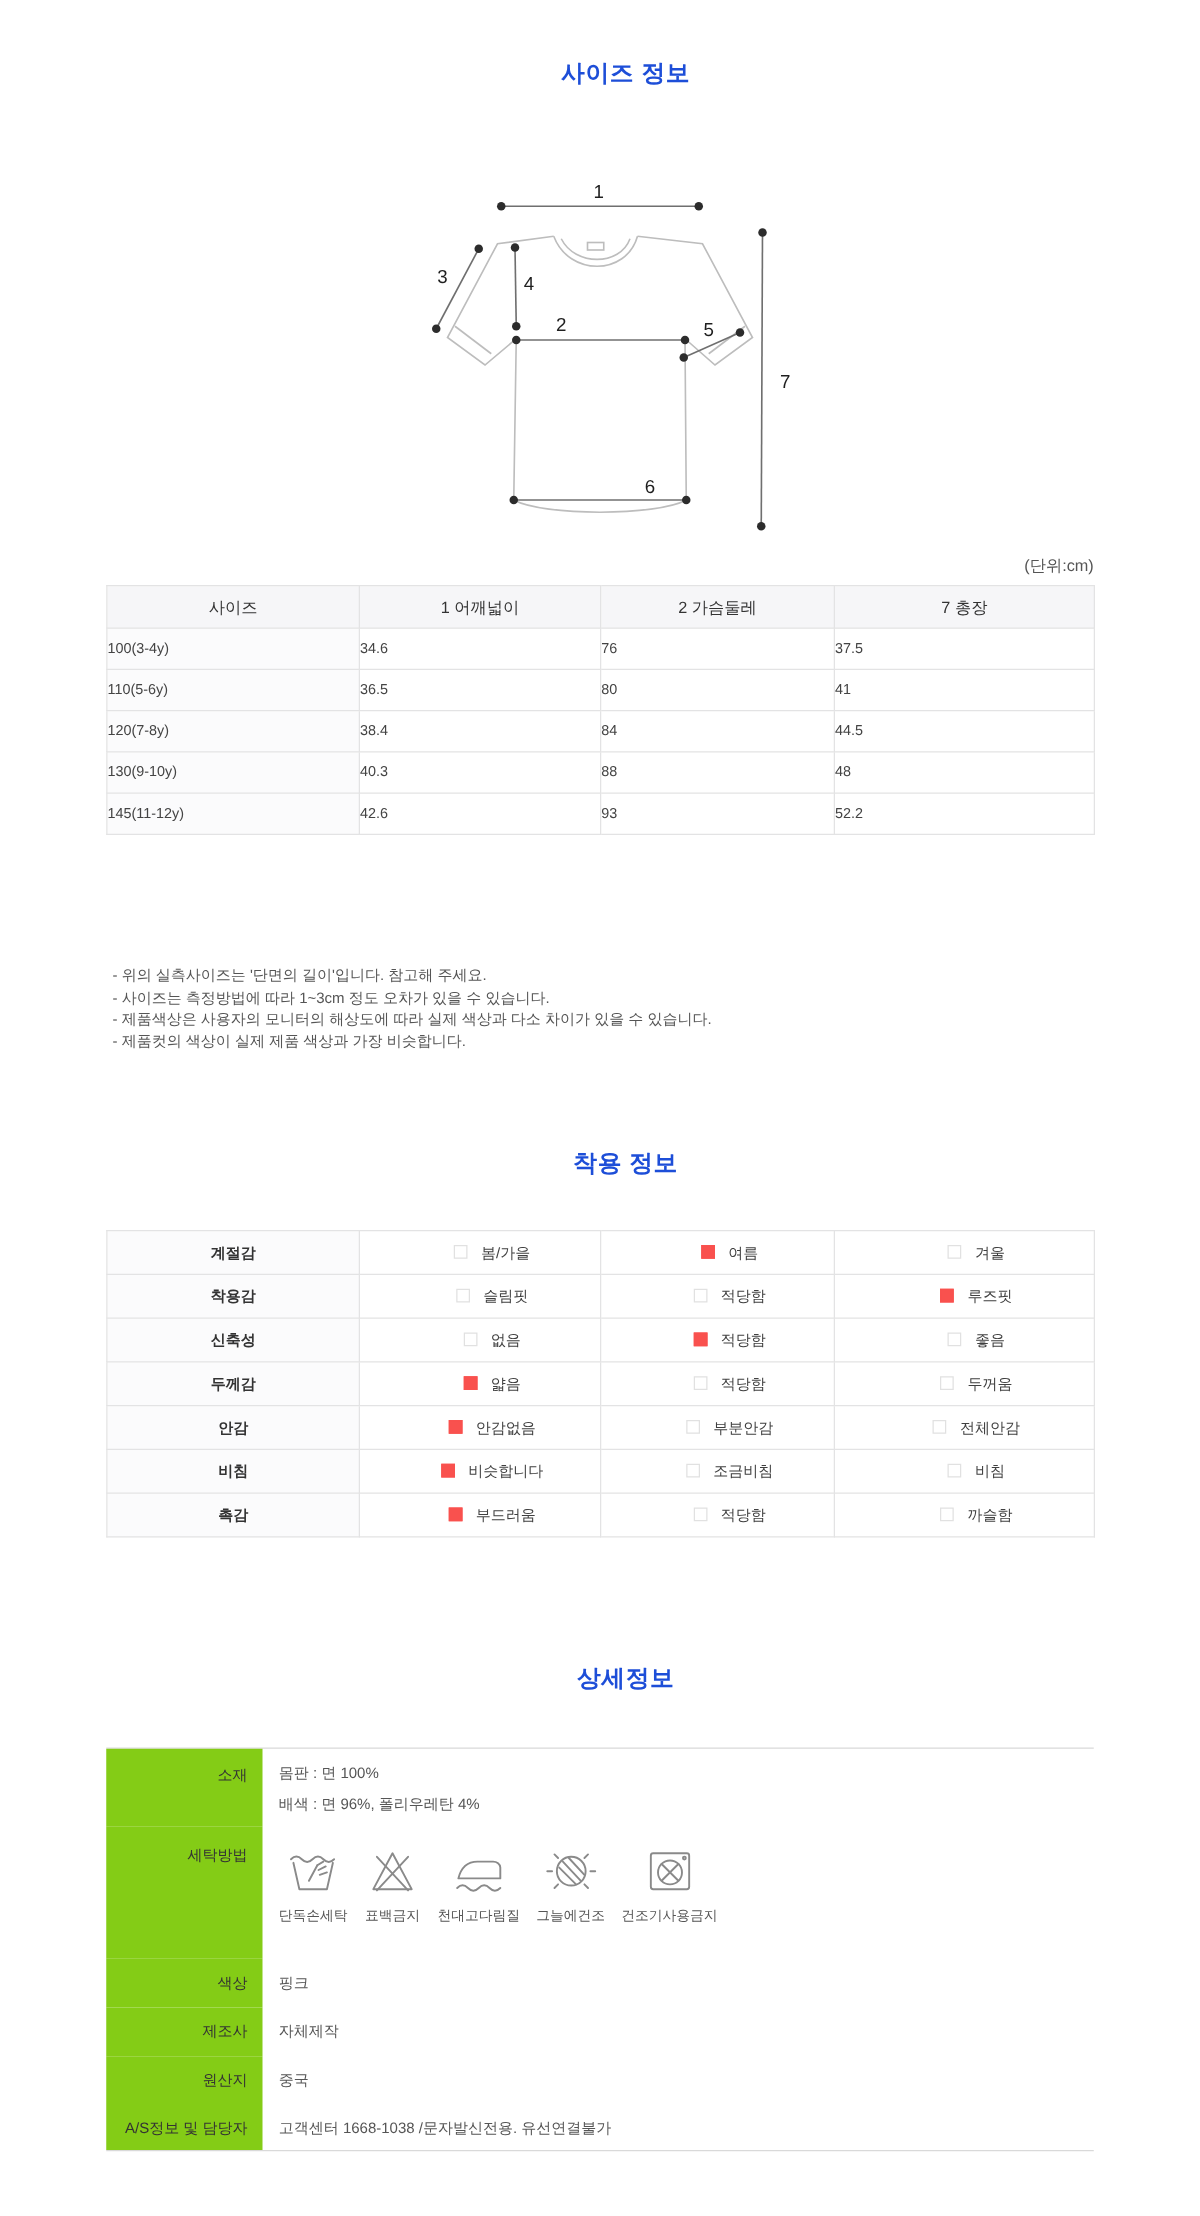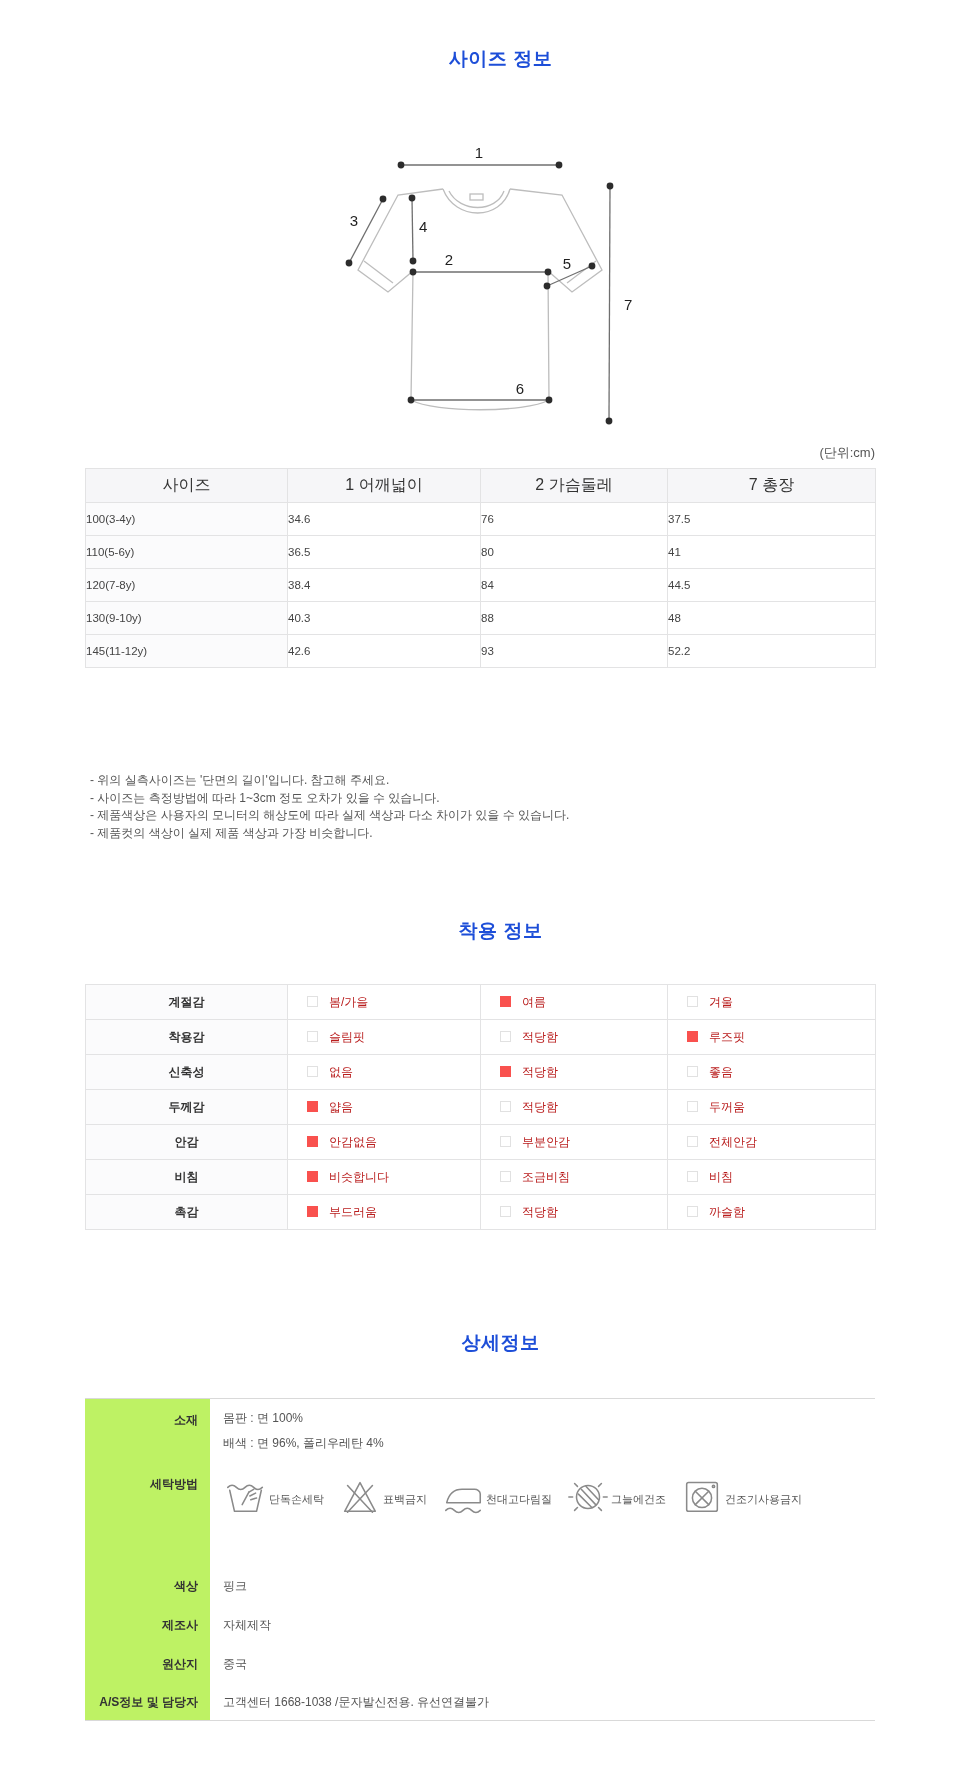--- a/index.html
+++ b/index.html
@@ -21,54 +21,54 @@
   .shirt{ stroke:#bdbdbd; stroke-width:1.3; fill:none; }
   .mline{ stroke:#6f6f6f; stroke-width:1.3; fill:none; }
   .dot{ fill:#2c2c2c; }
   .mnum{ fill:#1f1f1f; font-size:15px; font-family:"Liberation Sans","DejaVu Sans",sans-serif; }
   
   .unit-label{ text-align:right; margin:10px 85px 6px 0; font-size:13px; color:#555; }
   
   table{ border-collapse:collapse; width:790px; margin:0 85px; table-layout:fixed; }
   .size-table th,.size-table td,
   .fit-table th,.fit-table td{ border:1px solid #e3e3e4; font-weight:normal; }
-  .size-table th{ background:#f6f6f8; height:34px; font-size:16px; color:#333; text-align:center; }
+  .size-table th{ background:#f6f6f8; height:34px; font-size:13px; color:#333; text-align:center; }
   .size-table td{ height:33px; font-size:11.5px; color:#444; text-align:left; }
   .size-table td.c0{ background:#fbfbfc; font-size:11.5px; }
   
   .notes{ margin:104px 0 0 90px; font-size:12px; color:#555; line-height:17.5px; }
   
   #fit-title{ margin-top:76px; }
   .fit-table{ margin-top:40px; }
   .fit-table th{ background:#fbfbfc; height:35px; font-size:12px; color:#333; font-weight:bold; text-align:center; }
-  .fit-table td{ height:35px; font-size:12px; color:#b91c1c; text-align:left; padding-left:19px; }
+  .fit-table td{ height:35px; font-size:12px; color:#404040; text-align:center; padding-left:19px; }
   .cb{
     display:inline-block; width:11px; height:11px; vertical-align:-1px;
     border:1px solid #e1e1e1; background:#fff; margin-right:11px;
   }
   .cb.on{ border-color:var(--checked); background:var(--checked); }
   
   #detail-title{ margin-top:100px; }
   .detail-table{ width:790px; margin:42px 85px 0; border-top:1px solid #d9d9d9; border-bottom:1px solid #d9d9d9; }
   .d-row{ display:flex; align-items:center; }
   .d-label{
-    width:125px; min-height:100%; background:#bef264; flex-shrink:0;
-    text-align:right; padding-right:12px; font-size:12px; font-weight:bold; color:#333;
+    width:125px; min-height:100%; background:#84cc16; flex-shrink:0;
+    text-align:right; padding-right:12px; font-size:12px; font-weight:normal; color:#333;
     align-self:stretch; display:flex; align-items:center; justify-content:flex-end;
   }
   .d-value{ flex:1; padding-left:13px; font-size:12px; color:#555; }
   .d-soje{ height:62px; }
   .d-soje .d-label{ align-items:flex-start; padding-top:13px; }
   .d-soje .d-value .d-line{ line-height:25px; }
   .d-soje{ align-items:flex-start; }
   .d-soje .d-value{ padding-top:7px; }
   .d-wash{ height:106px; align-items:flex-start; }
   .d-wash .d-label{ align-items:flex-start; padding-top:15px; }
   .wash-icons{ display:flex; gap:13px; padding-top:12px; }
-  .wash-item{ display:flex; align-items:center;text-align:center; }
+  .wash-item{ display:flex; flex-direction:column; align-items:center;text-align:center; }
   .wash-item svg{ stroke:#8a8a8a; stroke-width:1.6; fill:none; stroke-linecap:round; stroke-linejoin:round; }
   .wash-label{ font-size:11px; color:#555; margin-top:6px; }
   .d-simple{ height:39px; }
   .d-last{ height:36px; }
   .spacer-bottom{ height:38px; }
 </style>
 </head>
 <body>
 
 <h2 class="section-title" id="size-title">사이즈 정보</h2>

